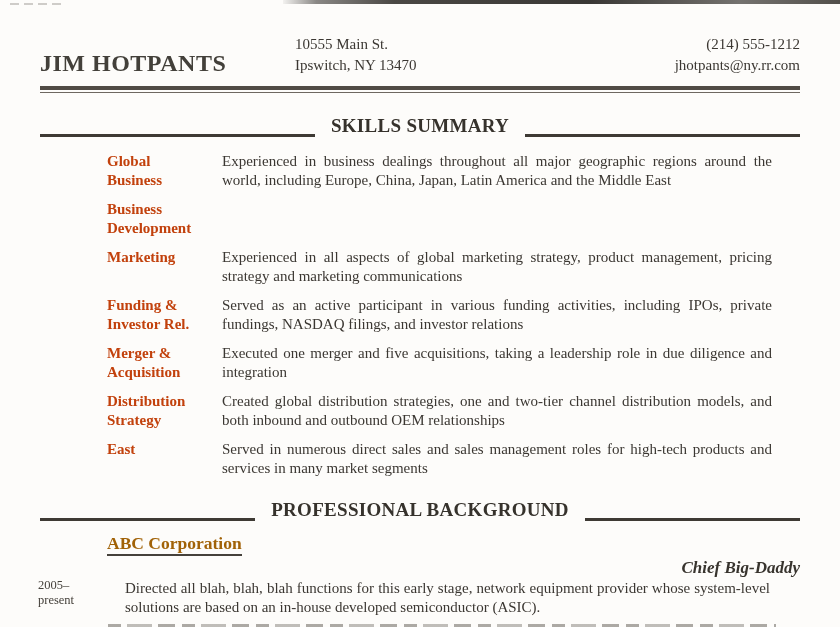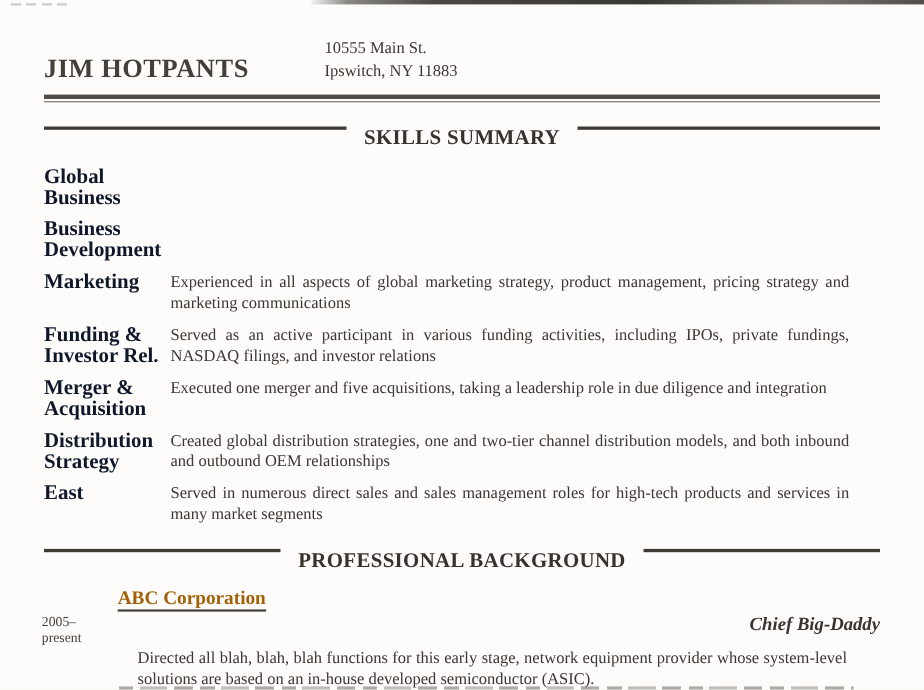--- a/index.html
+++ b/index.html
@@ -66,21 +66,21 @@
   .header-rule {
     margin-top: 10px;
     border-top: 4px solid #504b44;
     border-bottom: 1px solid #6e6860;
     height: 2px;
   }
 
   
   .section-heading {
     display: flex;
-    align-items: flex-start;
+    align-items: flex-end;
     margin-top: 22px;
   }
   .section-heading .rule {
     flex: 1;
     height: 3px;
     background: #3e3a34;
   }
   .section-heading .title {
     padding: 0 16px;
     font-size: 19px;
@@ -90,44 +90,45 @@
     white-space: nowrap;
   }
 
   
   .skills { margin-top: 15px; }
   .skill-row {
     display: flex;
     margin-bottom: 11px;
   }
   .skill-label {
+    margin-left: 67px;
     width: 115px;
     flex: 0 0 115px;
     font-weight: bold;
-    font-size: 19px;
+    font-size: 15px;
     line-height: 18.5px;
     white-space: pre-line;
-    color: #0f172a;
+    color: #c2410c;
   }
   .skill-desc {
     flex: 1;
     padding-right: 28px;
     font-size: 15px;
     line-height: 18.5px;
     text-align: justify;
   }
 
   
   .background-entry {
     position: relative;
     margin-top: 12px;
   }
   .entry-dates {
     position: absolute;
-    left: -2px; top: 25px;
+    left: -2px; top: 45px;
     width: 64px;
     font-size: 12.5px;
     line-height: 15px;
     color: #45413b;
   }
   .entry-company {
     margin-left: 67px;
     display: inline-block;
     font-size: 17.5px;
     font-weight: bold;
@@ -142,21 +143,21 @@
     font-size: 17px;
     font-weight: bold;
     font-style: italic;
     line-height: 19px;
     color: #38342e;
     text-align: right;
   }
   .entry-desc {
     margin-left: 85px;
     padding-right: 30px;
-    margin-top: 13px;
+    margin-top: 2px;
     font-size: 15px;
     line-height: 19px;
     text-align: justify;
   }
 
   
   .clipped-text-line {
     position: absolute;
     bottom: 0; left: 108px; right: 64px;
     height: 3px;
@@ -171,36 +172,41 @@
 
 <div class="page">
 
   <div class="scan-edge-top"></div>
   <div class="scan-speck"></div>
 
   <div class="header">
     <div class="name">JIM HOTPANTS</div>
     <div class="addr">
       <div>10555 Main St.</div>
-      <div>Ipswitch, NY 11883</div>
+      <div>Ipswitch, NY 13470</div>
+    </div>
+    <div class="contact">
+      <div>(214) 555-1212</div>
+      <div>jhotpants@ny.rr.com</div>
     </div>
   </div>
 
   <div class="header-rule"></div>
 
   <div class="section-heading">
     <div class="rule"></div>
     <div class="title">SKILLS SUMMARY</div>
     <div class="rule"></div>
   </div>
 
   <div class="skills">
     <div class="skill-row">
       <div class="skill-label">Global
 Business</div>
+      <div class="skill-desc">Experienced in business dealings throughout all major geographic regions around the world, including Europe, China, Japan, Latin America and the Middle East</div>
     </div>
     <div class="skill-row">
       <div class="skill-label">Business
 Development</div>
     </div>
     <div class="skill-row">
       <div class="skill-label">Marketing</div>
       <div class="skill-desc">Experienced in all aspects of global marketing strategy, product management, pricing strategy and marketing communications</div>
     </div>
     <div class="skill-row">

